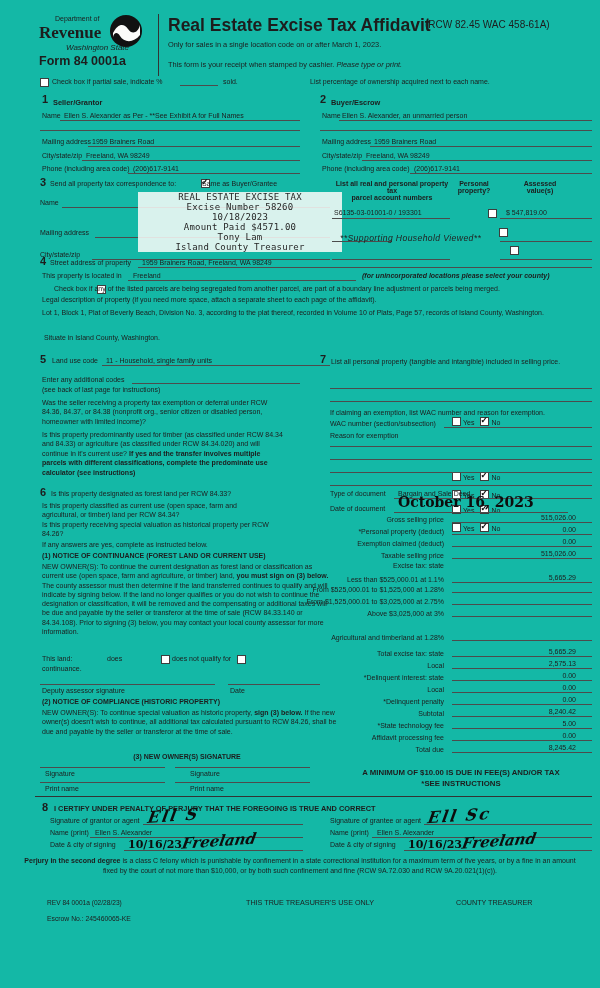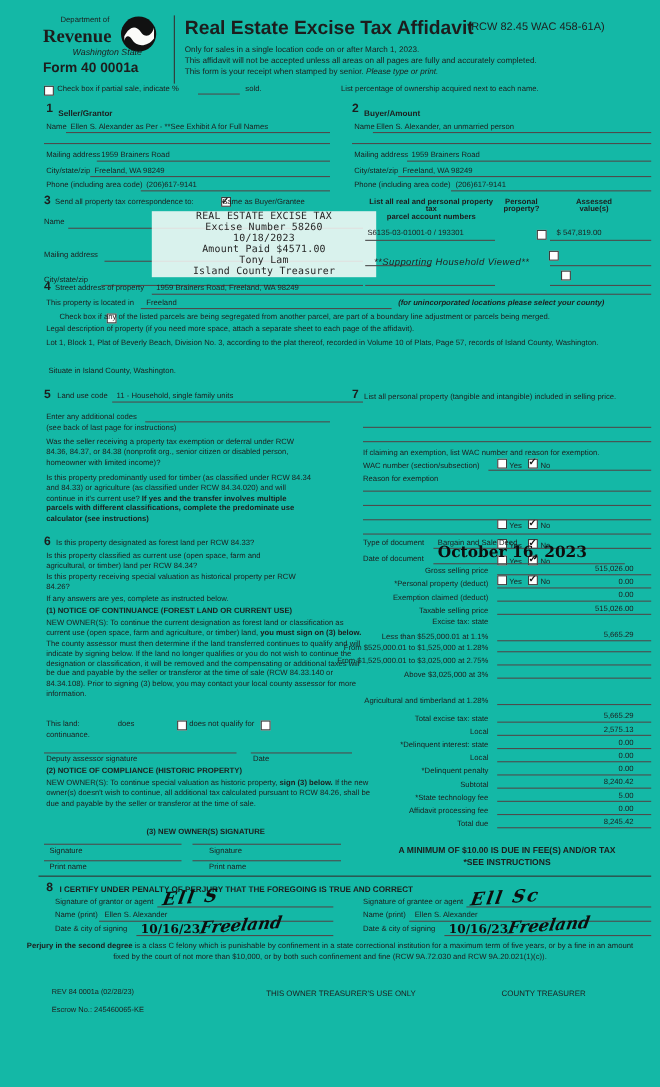--- a/index.html
+++ b/index.html
@@ -37,44 +37,43 @@
   
   <div class="a" style="left:55px;top:15px;font-size:7px">Department of</div>
   <div class="a b" style="left:39px;top:23px;font-size:17px;font-family:'Liberation Serif',serif">Revenue</div>
   <span class="a" style="left:108px;top:13px">
     <svg width="36" height="36" viewBox="0 0 36 36">
         <circle cx="18" cy="18" r="16" fill="#111"></circle>
         <path d="M5 20 C10 10, 16 10, 20 16 C24 22, 30 20, 32 12 L32 22 C26 30, 16 30, 12 23 C9 18, 6 20, 5 24 Z" fill="#fbfbf9"></path>
       </svg>
   </span>
   <div class="a i" style="left:66px;top:43px;font-size:8px">Washington State</div>
-  <div class="a b" style="left:39px;top:54px;font-size:12.5px">Form 40 0001a</div>
+  <div class="a b" style="left:39px;top:54px;font-size:12.5px">Form 84 0001a</div>
   <div class="vln" style="left:158px;top:14px;height:62px"></div>
 
   <div class="a b" style="left:168px;top:15px;font-size:17.5px">Real Estate Excise Tax Affidavit</div>
   <div class="a" style="left:425px;top:19px;font-size:10px">(RCW 82.45 WAC 458-61A)</div>
   <div class="a" style="left:168px;top:40px;font-size:7.4px">Only for sales in a single location code on or after March 1, 2023.</div>
-  <div class="a" style="left:168px;top:50px;font-size:7.4px">This affidavit will not be accepted unless all areas on all pages are fully and accurately completed.</div>
   <div class="a" style="left:168px;top:60px;font-size:7.4px">
-    <span>This form is your receipt when stamped by senior.</span>
+    <span>This form is your receipt when stamped by cashier.</span>
     <span class="i">Please type or print.</span>
   </div>
 
   
   <span class="cb a" style="left:40px;top:78px"></span>
   <div class="a" style="left:52px;top:78px">Check box if partial sale, indicate %</div>
   <div class="ln" style="left:180px;top:85px;width:38px"></div>
   <div class="a" style="left:223px;top:78px">sold.</div>
   <div class="a" style="left:310px;top:78px">List percentage of ownership acquired next to each name.</div>
 
   
   <span class="a num" style="left:42px;top:93px">1</span>
   <span class="a h2" style="left:53px;top:98px">Seller/Grantor</span>
   <span class="a num" style="left:320px;top:93px">2</span>
-  <span class="a h2" style="left:331px;top:98px">Buyer/Amount</span>
+  <span class="a h2" style="left:331px;top:98px">Buyer/Escrow</span>
 
   <div class="a" style="left:42px;top:112px">Name</div>
   <div class="a" style="left:64px;top:112px">Ellen S. Alexander as Per - **See Exhibit A for Full Names</div>
   <div class="ln" style="left:60px;top:120px;width:240px"></div>
   <div class="ln" style="left:40px;top:130px;width:260px"></div>
   <div class="a" style="left:322px;top:112px">Name</div>
   <div class="a" style="left:342px;top:112px">Ellen S. Alexander, an unmarried person</div>
   <div class="ln" style="left:339px;top:120px;width:253px"></div>
   <div class="ln" style="left:320px;top:130px;width:272px"></div>
 
@@ -368,17 +367,17 @@
   <div class="a sig" style="left:462px;top:832px;font-size:15px;letter-spacing:0">Freeland</div>
   <div class="ln" style="left:404px;top:850px;width:188px"></div>
 
   
   <div class="a p c" style="left:22px;top:856px;width:556px;line-height:9.6px">
     <span class="b">Perjury in the second degree</span><span> is a class C felony which is punishable by confinement in a state correctional institution for a maximum term of five years, or by a fine in an amount fixed by the court of not more than $10,000, or by both such confinement and fine (RCW 9A.72.030 and RCW 9A.20.021(1)(c)).</span>
   </div>
 
   
   <div class="a" style="left:47px;top:899px;font-size:6.6px">REV 84 0001a (02/28/23)</div>
-  <div class="a c" style="left:200px;top:898px;width:220px;font-size:7.2px">THIS OWNER TREASURER'S USE ONLY</div>
+  <div class="a c" style="left:200px;top:898px;width:220px;font-size:7.2px">THIS TRUE TREASURER'S USE ONLY</div>
   <div class="a" style="left:456px;top:898px;font-size:7.2px">COUNTY TREASURER</div>
   <div class="a" style="left:47px;top:915px;font-size:6.8px">Escrow No.:  245460065-KE</div>
 
 </div>
 
 </body></html>

